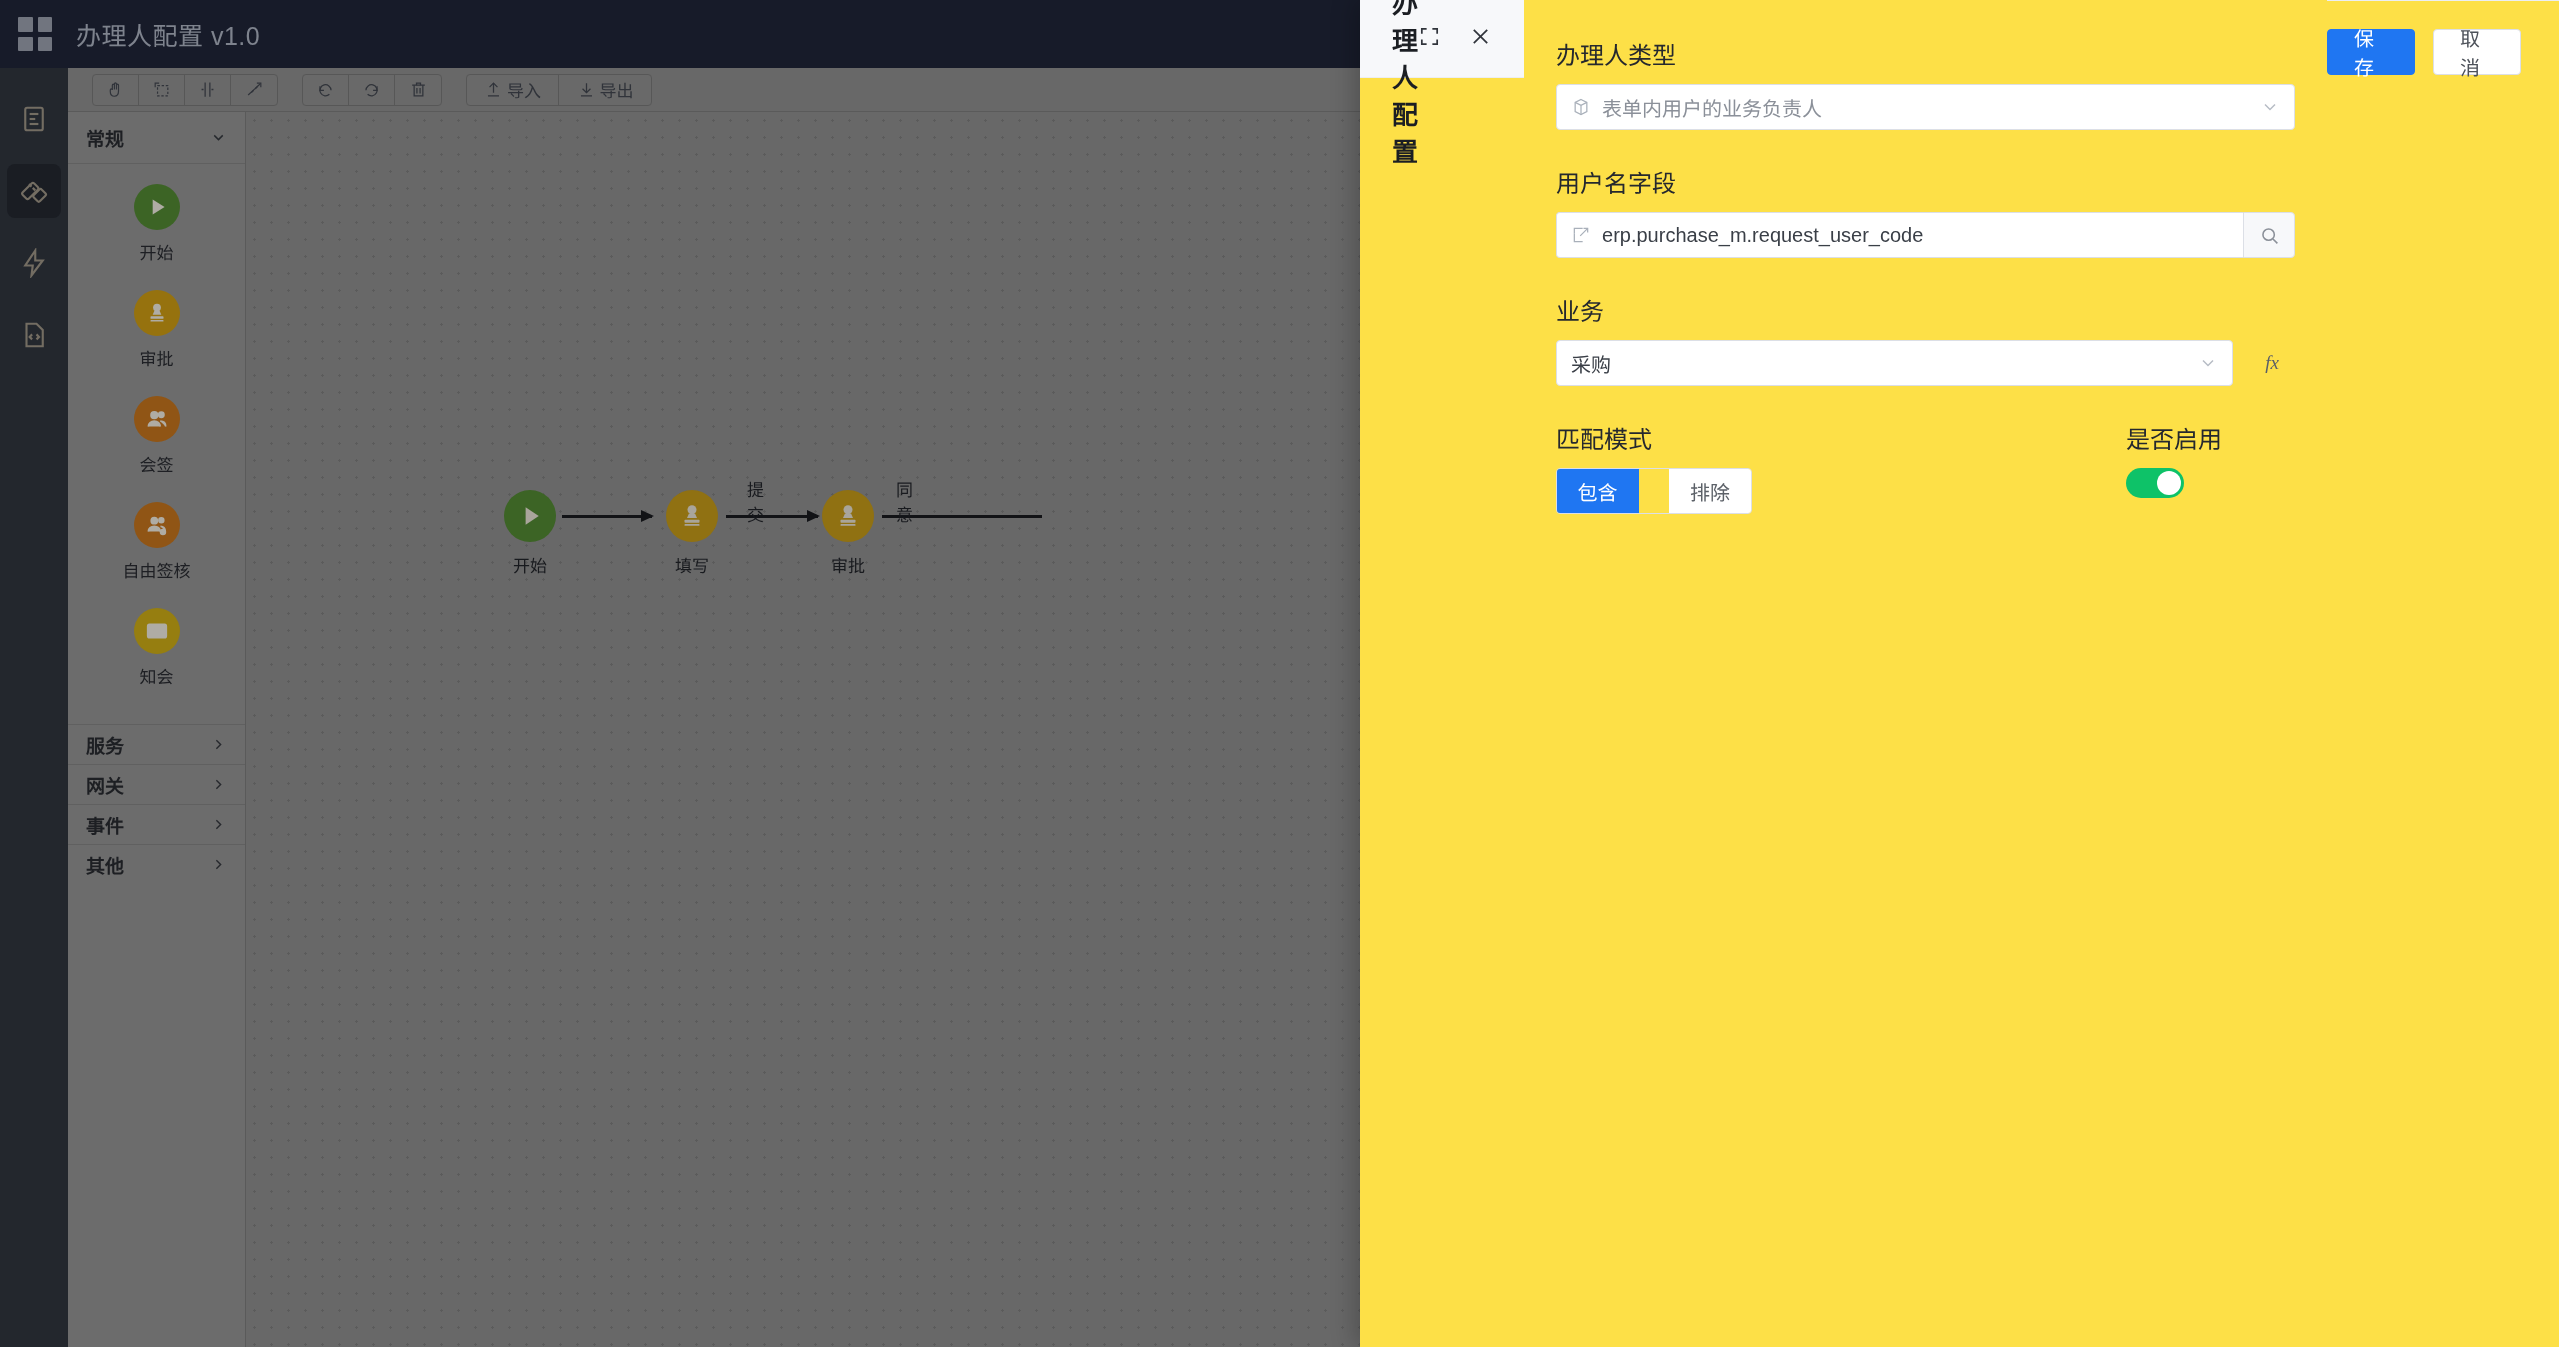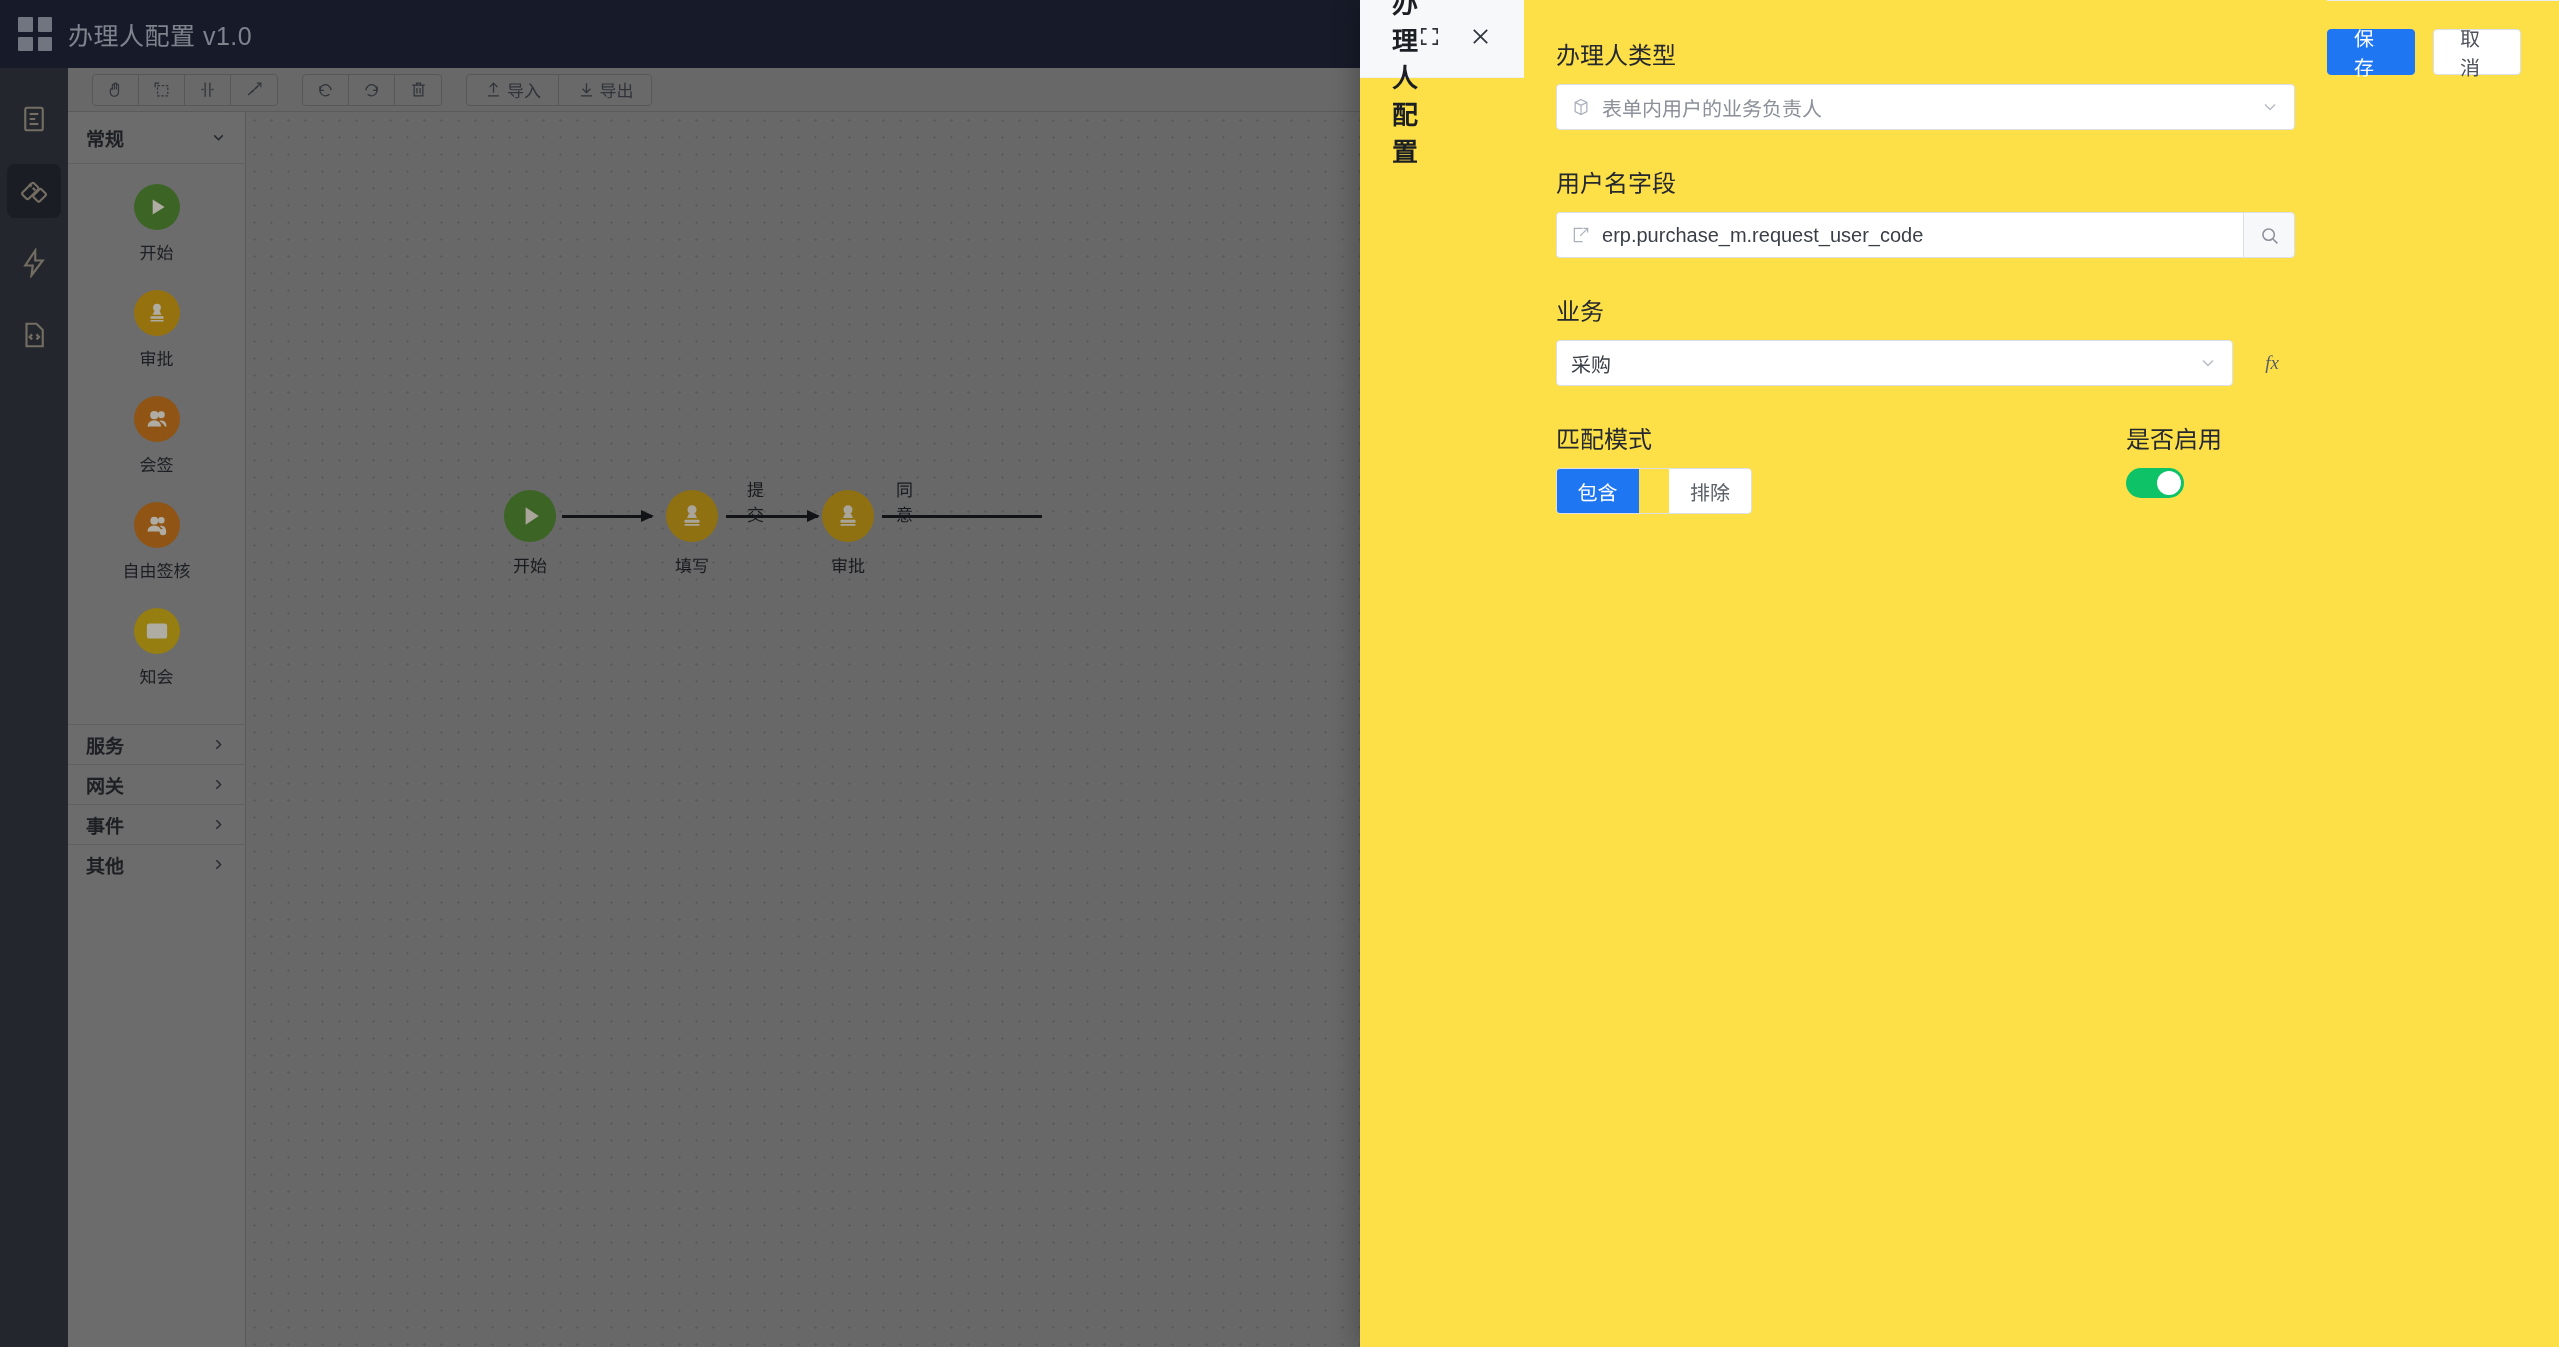--- a/index.html
+++ b/index.html
@@ -12,21 +12,21 @@
   }
   .app { position: relative; width: 2559px; height: 1347px; }
 
   
   .workspace { position: absolute; inset: 0; }
 
   
   .titlebar {
     position: absolute; top: 0; left: 0; width: 2559px; height: 68px;
     background: #1d2233;
-    display: flex; align-items: center; gap: 16px; padding-left: 18px;
+    display: flex; align-items: center; gap: 24px; padding-left: 18px;
   }
   .grid-icon { width: 34px; height: 34px; display: grid;
     grid-template-columns: 1fr 1fr; grid-template-rows: 1fr 1fr; gap: 5px; }
   .grid-icon i { display: block; background: #8a8f9c; border-radius: 1px; }
   .app-title { color: #9aa0ad; font-size: 25px; letter-spacing: .5px; }
 
   
   .rail {
     position: absolute; top: 68px; left: 0; width: 68px; bottom: 0;
     background: #2b3038;

